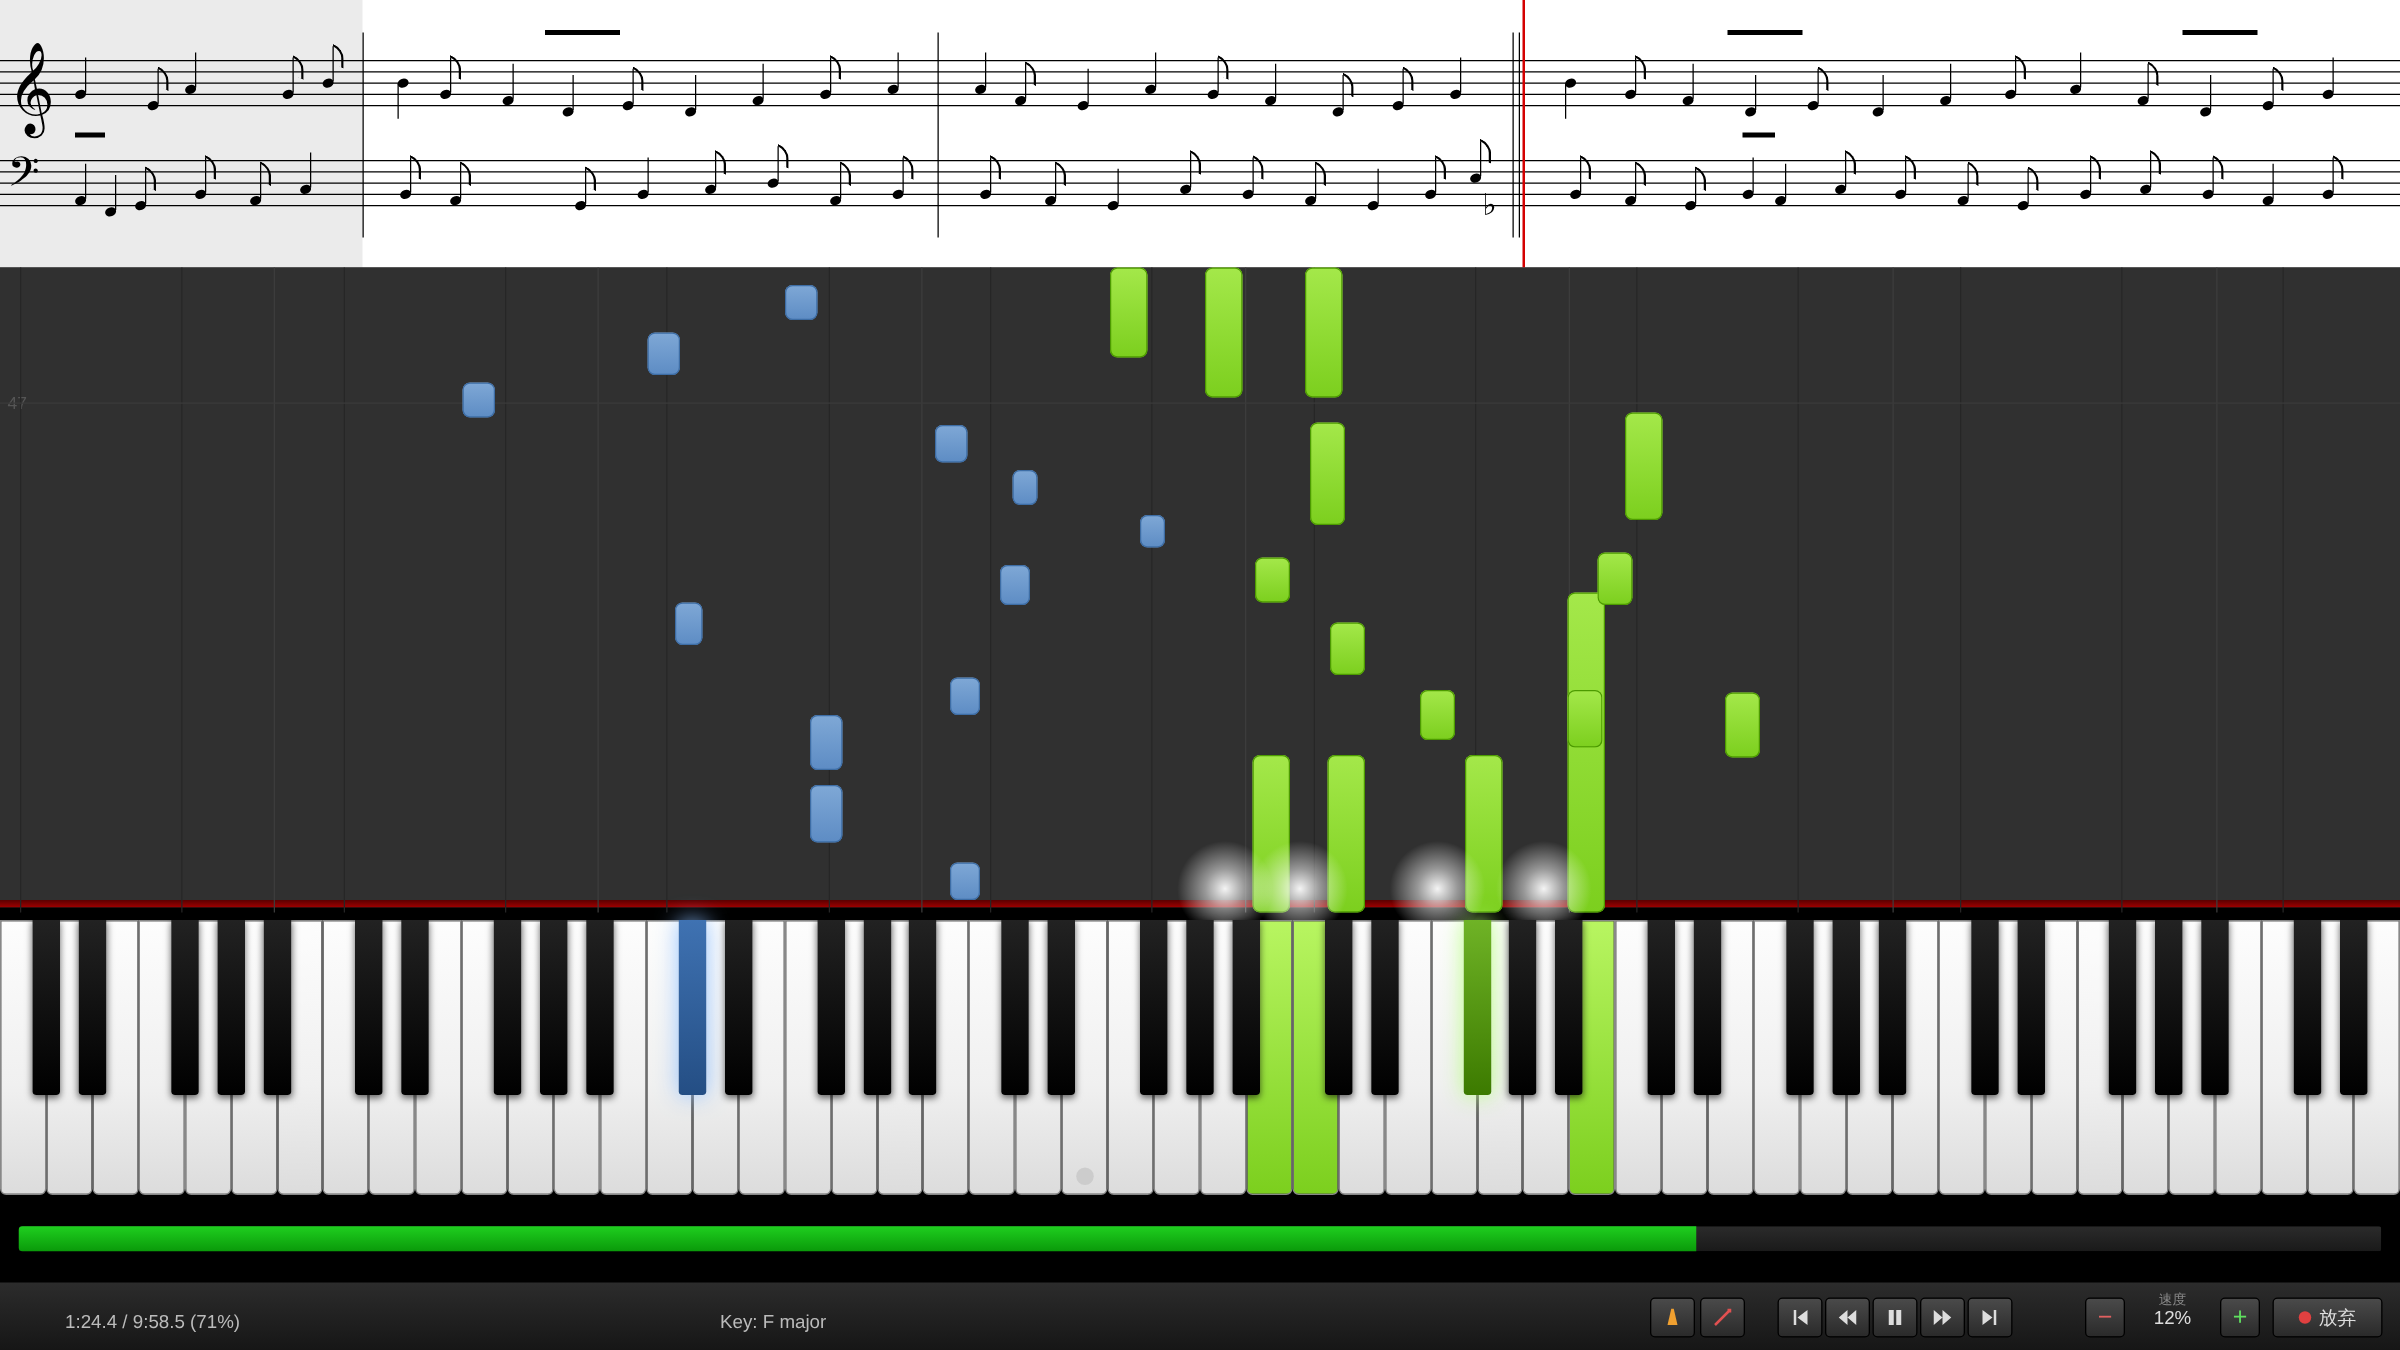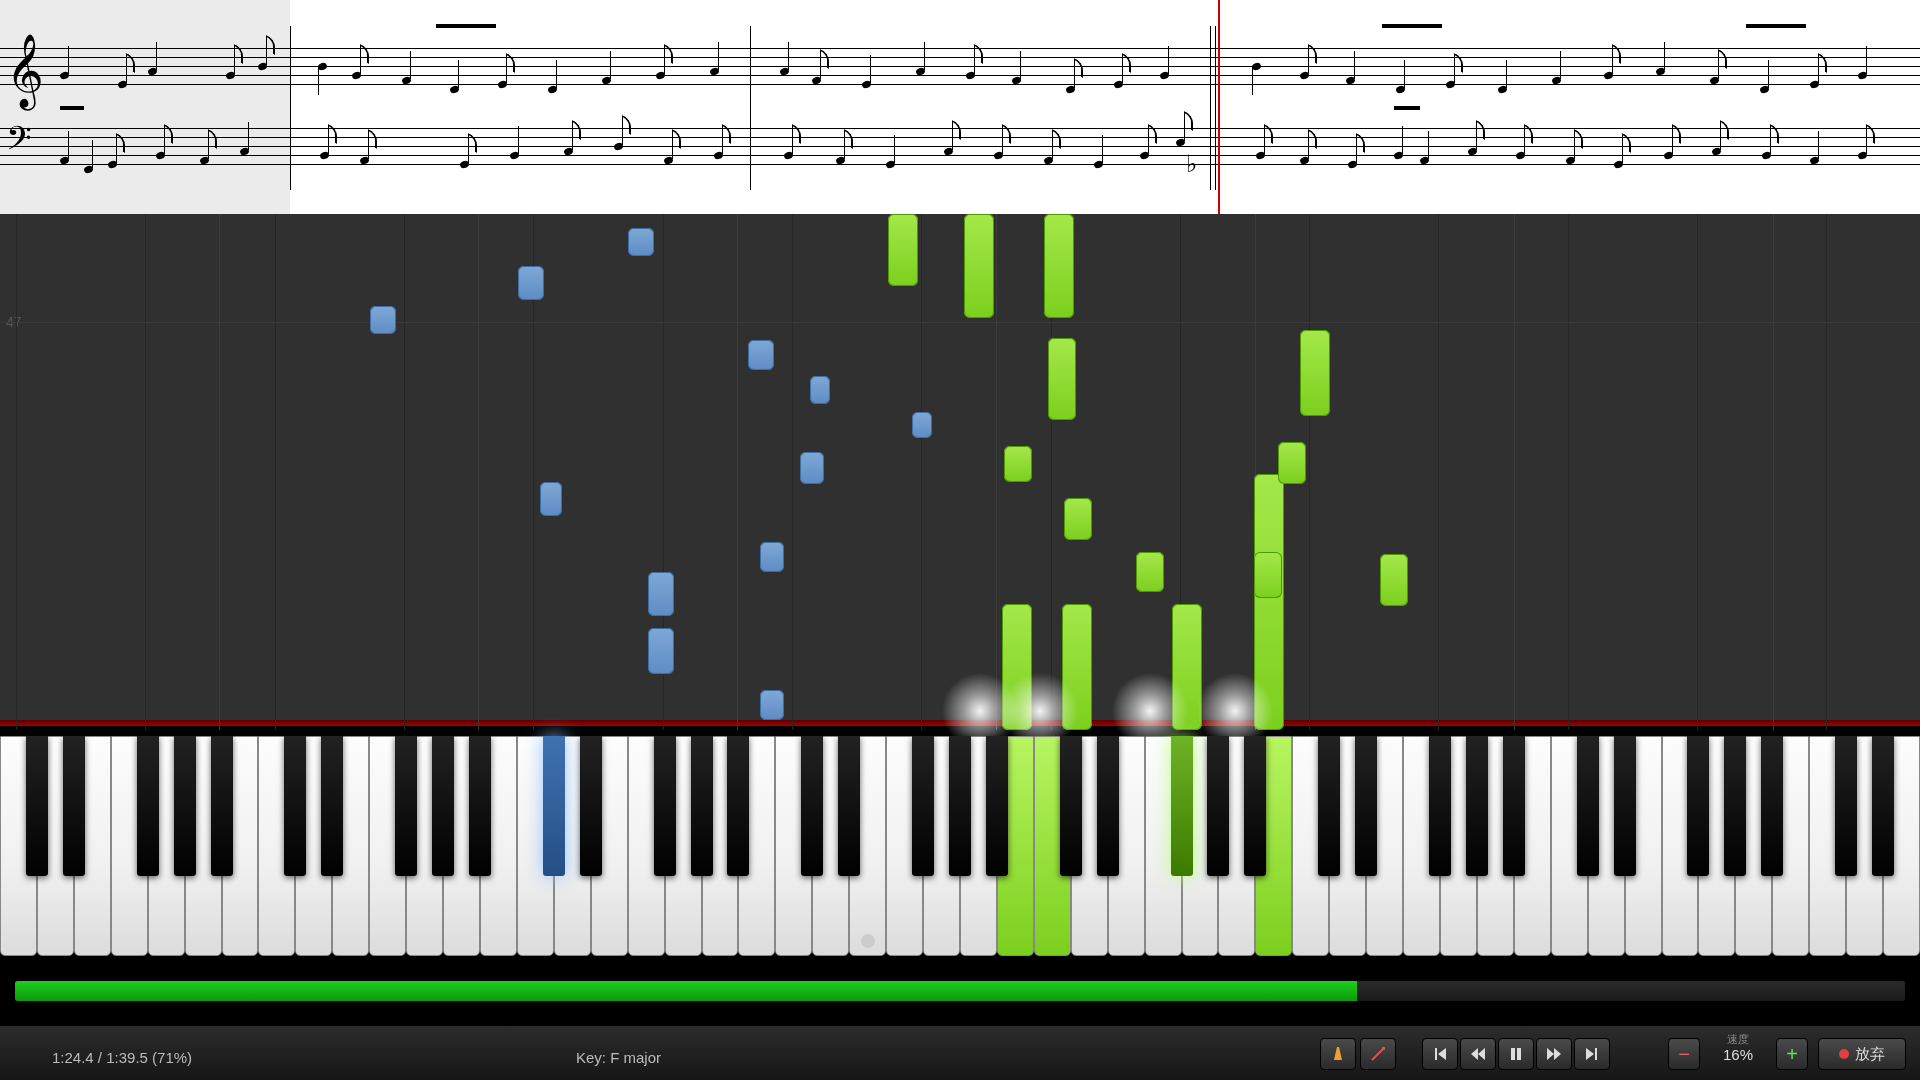--- a/index.html
+++ b/index.html
@@ -428,21 +428,21 @@
     <div class="bkey" style="left: 1835.15px;"></div>
     <div class="bkey" style="left: 1872.08px;"></div>
     <div class="dot" style="left: 860.692px;"></div>
   </div>
 
 <div id="progress">
   <div class="fill" style="width: 71%;"></div>
 </div>
 
 <div id="status">
-  <span class="txt" style="left:52px">1:24.4 / 1:39.5 (71%)</span>
+  <span class="txt" style="left:52px">1:24.4 / 9:58.5 (71%)</span>
   <span class="txt" style="left:576px">Key: F major</span>
 
   <div class="btn orange" style="right:564px">
     <svg viewBox="0 0 16 16">
         <path d="M7 1h2l3 13H4z"></path>
       </svg>
   </div>
   <div class="btn red" style="right:524px">
     <svg viewBox="0 0 16 16">
         <path d="M2 14L14 2M12 2h2v2" stroke="#e05050" stroke-width="2" fill="none"></path>
@@ -471,21 +471,21 @@
     </div>
   <div class="btn" style="right:310px">
       <svg viewBox="0 0 16 16">
         <path d="M2 2v12l8-6zM11 2h2v12h-2z"></path>
       </svg>
     </div>
 
   <div class="speedbox">
     <span class="lbl">速度</span>
     <div class="minus">−</div>
-    <div class="val">16%</div>
+    <div class="val">12%</div>
     <div class="plus">+</div>
   </div>
 
   <div class="abandon">
     <span class="rec"></span>
     <span>放弃</span>
   </div>
 </div>
 
 </body></html>

